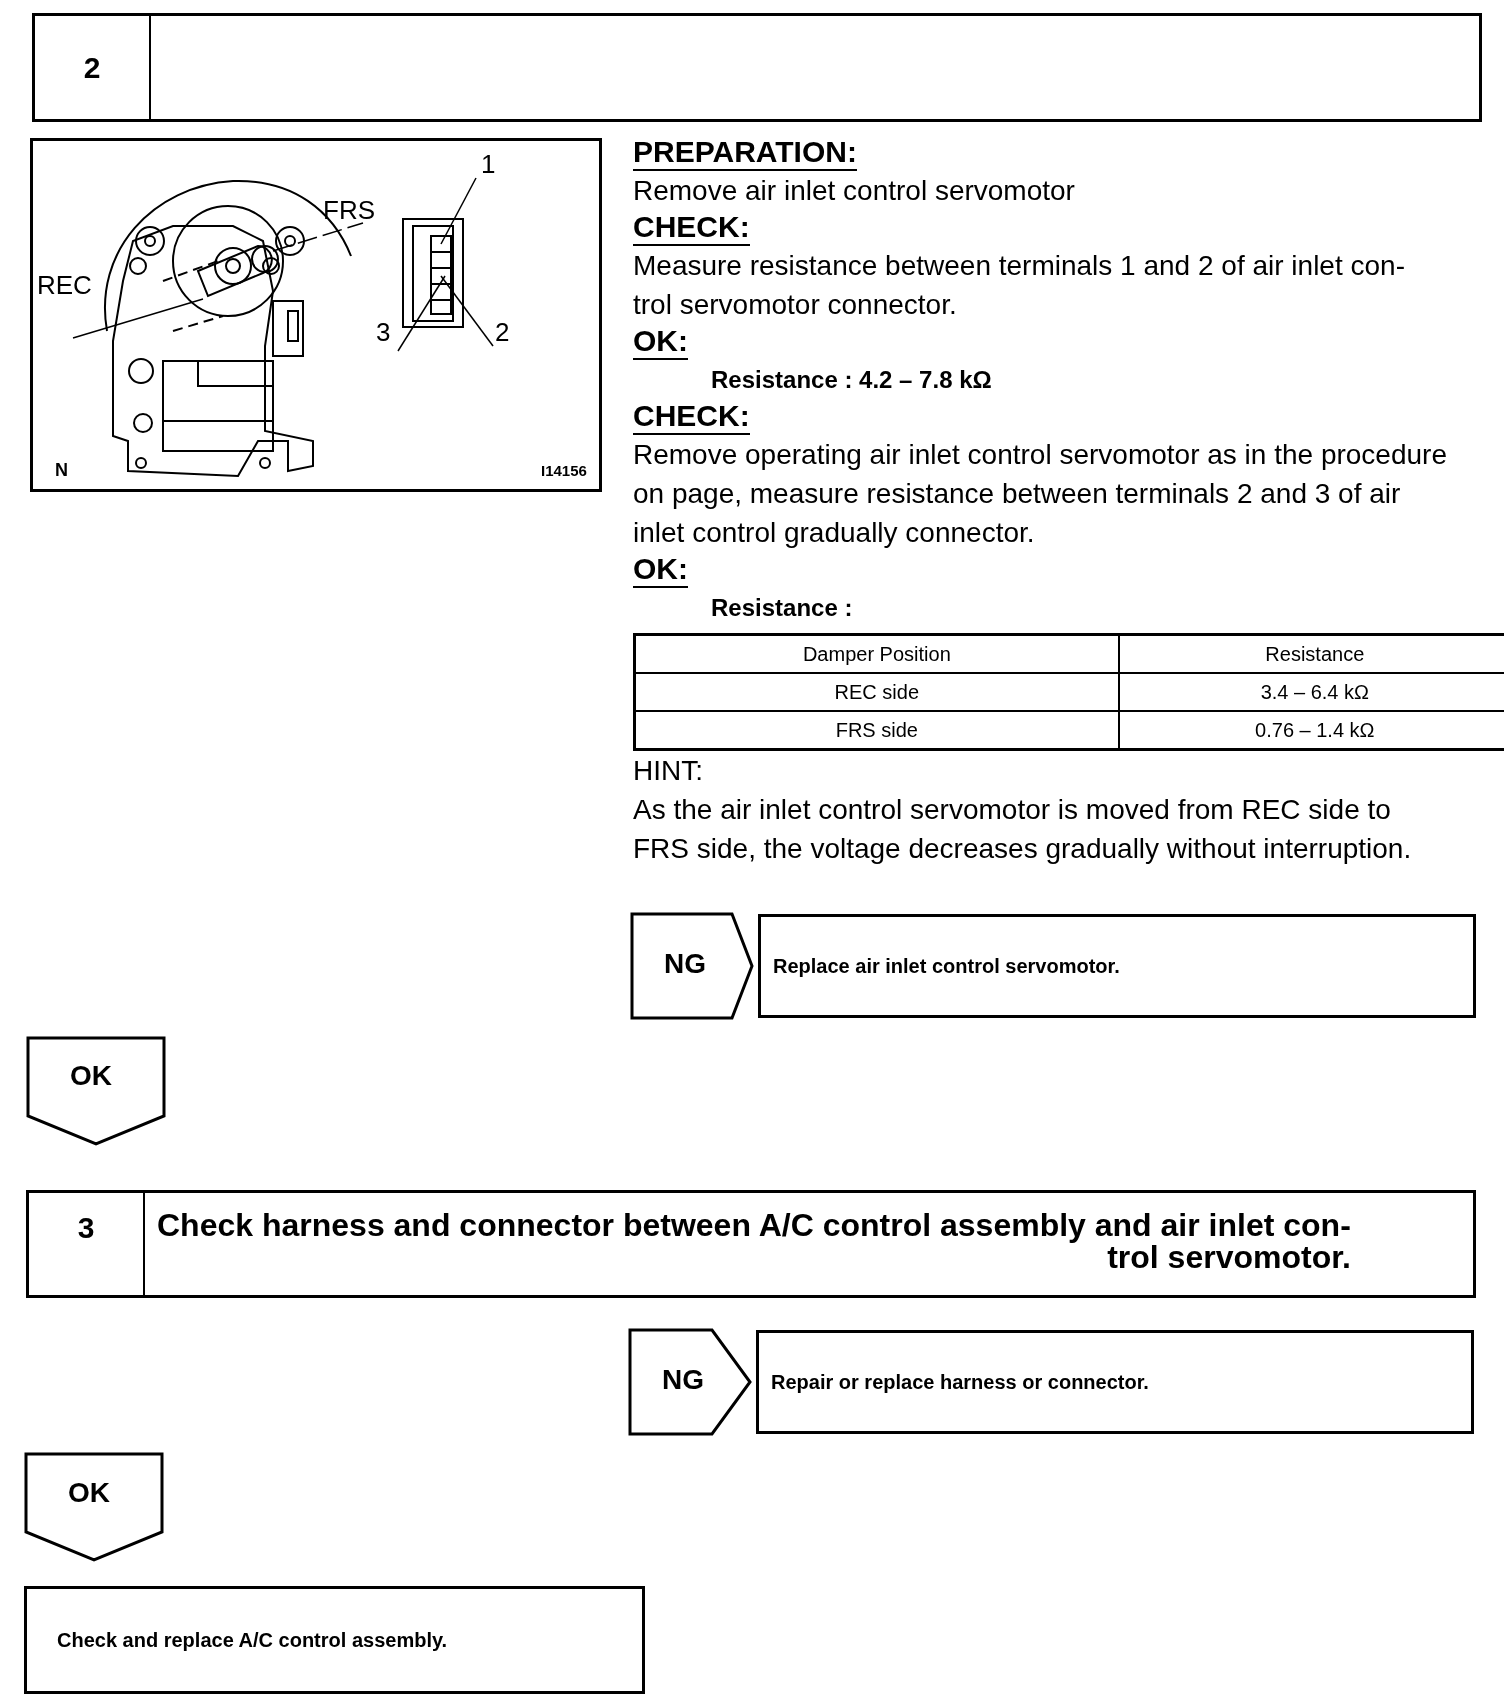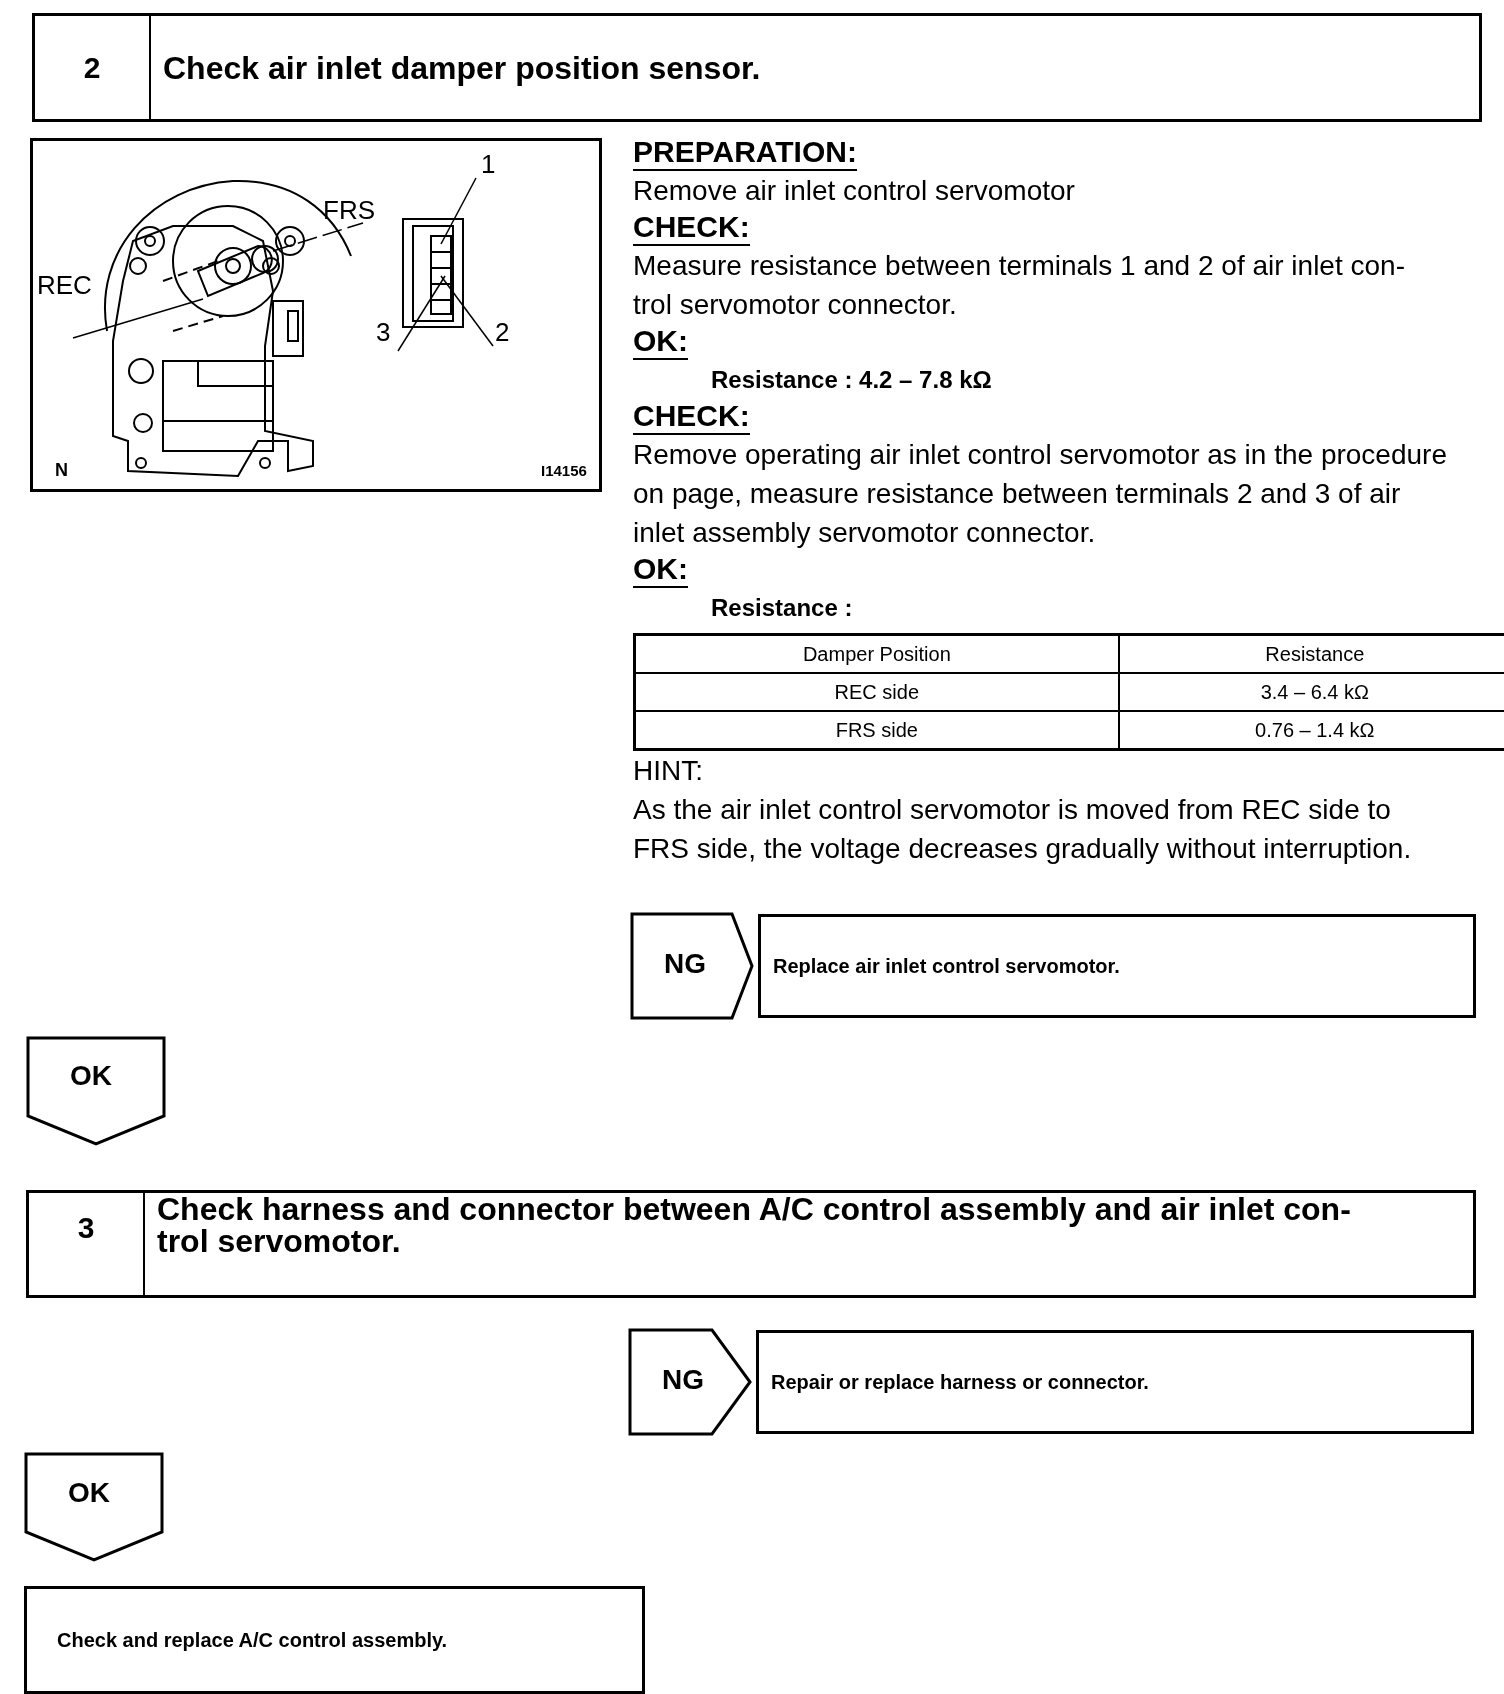--- a/index.html
+++ b/index.html
@@ -18,21 +18,20 @@
   table.rt td { border:2px solid #000; text-align:center; font-size:20px; height:36px; padding:0; }
   .ng-text { font-weight:bold; font-size:20px; display:flex; align-items:center; padding-left:12px; }
   .ok-text { font-weight:bold; font-size:28px; }
   svg text { font-family:"Liberation Sans", sans-serif; }
 </style>
 </head>
 <body>
 
 <div class="abs box step-header" style="left:32px;top:13px;width:1450px;height:109px;">
   <div class="step-num" style="width:114px;">2</div>
-  <div class="step-title">Check air inlet damper position sensor.</div>
 </div>
 
 <div class="abs" style="left:30px;top:138px;width:572px;height:354px;border:3px solid #000;box-sizing:border-box;">
   <svg width="566" height="348" viewBox="0 0 566 348">
     <g fill="none" stroke="#000" stroke-width="2">
 
       <path d="M 74 190 C 60 110 120 45 200 40 C 260 38 300 70 318 115"></path>
 
       <path d="M 80 200 L 80 295 L 95 300 L 95 330 L 205 335 L 225 300 L 255 300 L 255 330 L 280 325 L 280 300 L 232 290 L 232 205 L 240 150 L 230 100 L 200 85 L 140 85 L 100 100 L 90 140 Z"></path>
       <circle cx="195" cy="120" r="55"></circle>
@@ -90,21 +89,21 @@
   <div><span class="lbl">PREPARATION:</span></div>
   <div class="para">Remove air inlet control servomotor</div>
   <div><span class="lbl">CHECK:</span></div>
   <div class="para">Measure resistance between terminals 1 and 2 of air inlet con-</div>
   <div class="para">trol servomotor connector.</div>
   <div><span class="lbl">OK:</span></div>
   <div class="spec">Resistance : 4.2 – 7.8 kΩ</div>
   <div><span class="lbl">CHECK:</span></div>
   <div class="para">Remove operating air inlet control servomotor as in the procedure</div>
   <div class="para">on page, measure resistance between terminals 2 and 3 of air</div>
-  <div class="para">inlet assembly servomotor connector.</div>
+  <div class="para">inlet control gradually connector.</div>
   <div><span class="lbl">OK:</span></div>
   <div class="spec" style="margin-bottom:6px;">Resistance :</div>
   <table class="rt">
     <tbody>
         <tr>
       <td>Damper Position</td>
       <td>Resistance</td>
     </tr>
     <tr>
       <td>REC side</td>
@@ -129,21 +128,21 @@
   <div class="abs box ng-text" style="left:128px;top:2px;width:718px;height:104px;">Replace air inlet control servomotor.</div>
 </div>
 
 <svg class="abs" style="left:26px;top:1036px;" width="142" height="112">
   <polygon points="2,2 138,2 138,80 70,108 2,80" fill="#fff" stroke="#000" stroke-width="3"></polygon>
 </svg>
 <div class="abs ok-text" style="left:70px;top:1060px;">OK</div>
 
 <div class="abs box step-header" style="left:26px;top:1190px;width:1450px;height:108px;">
   <div class="step-num" style="width:114px;align-items:flex-start;padding-top:18px;">3</div>
-  <div class="step-title" style="flex-direction:column;align-items:flex-start;justify-content:flex-start;padding-top:0;">
+  <div class="step-title" style="flex-direction:column;align-items:flex-end;justify-content:flex-start;padding-top:16px;">
     <span>Check harness and connector between A/C control assembly and air inlet con-</span>
     <span>trol servomotor.</span>
   </div>
 </div>
 
 <div class="abs" style="left:628px;top:1328px;width:848px;height:108px;">
   <svg class="abs" style="left:0;top:0;" width="128" height="108">
     <polygon points="2,2 84,2 122,54 84,106 2,106" fill="#fff" stroke="#000" stroke-width="3"></polygon>
   </svg>
   <div class="abs ok-text" style="left:34px;top:36px;">NG</div>

